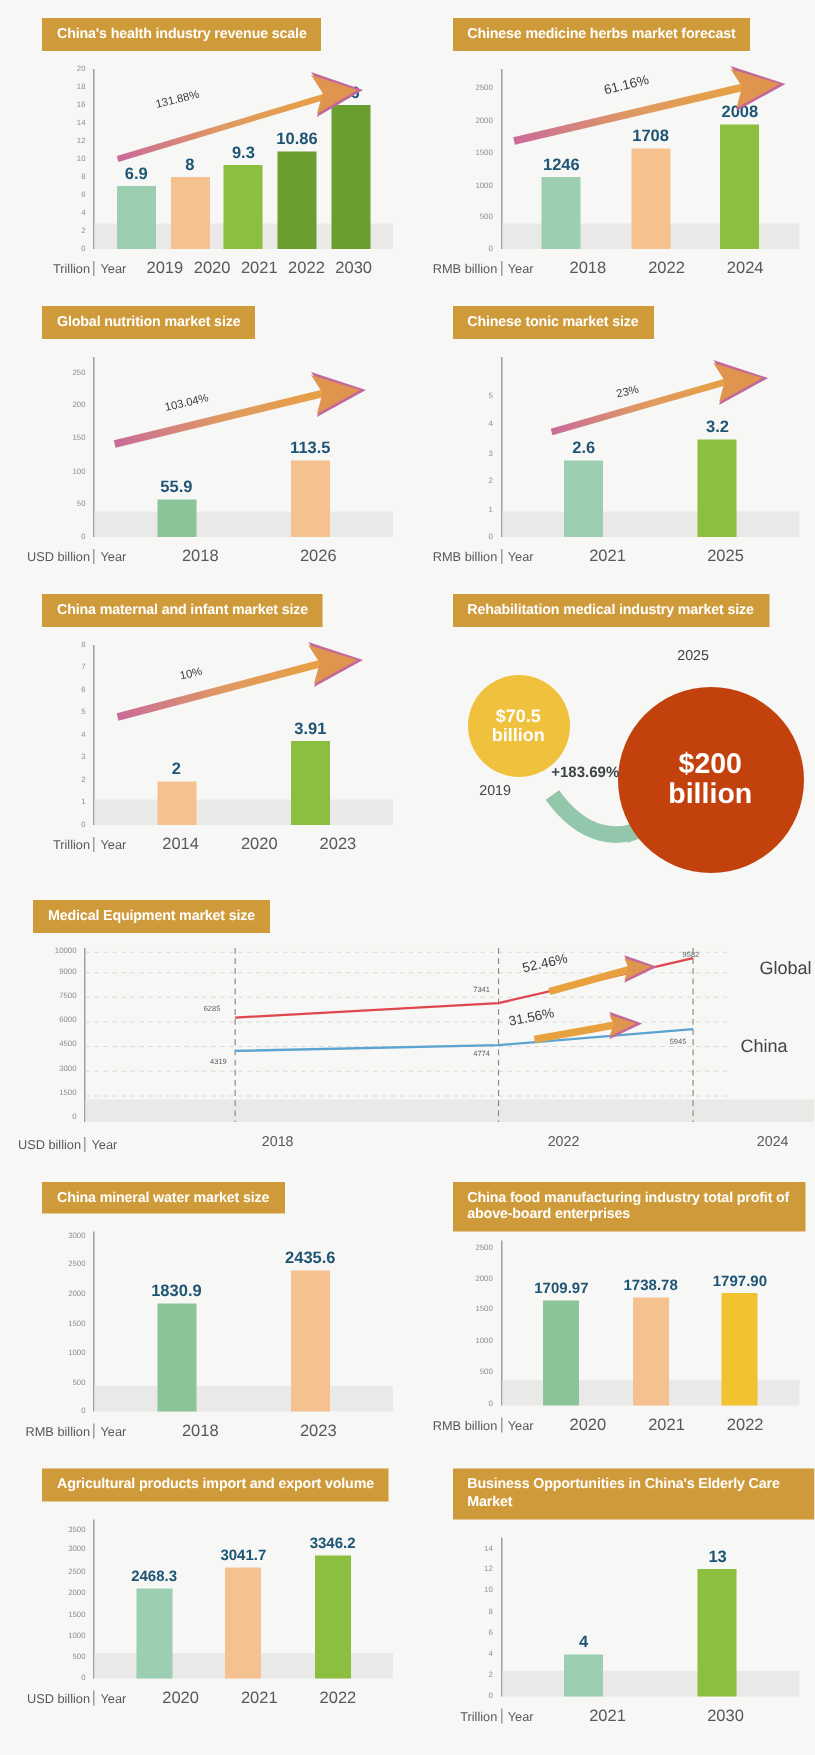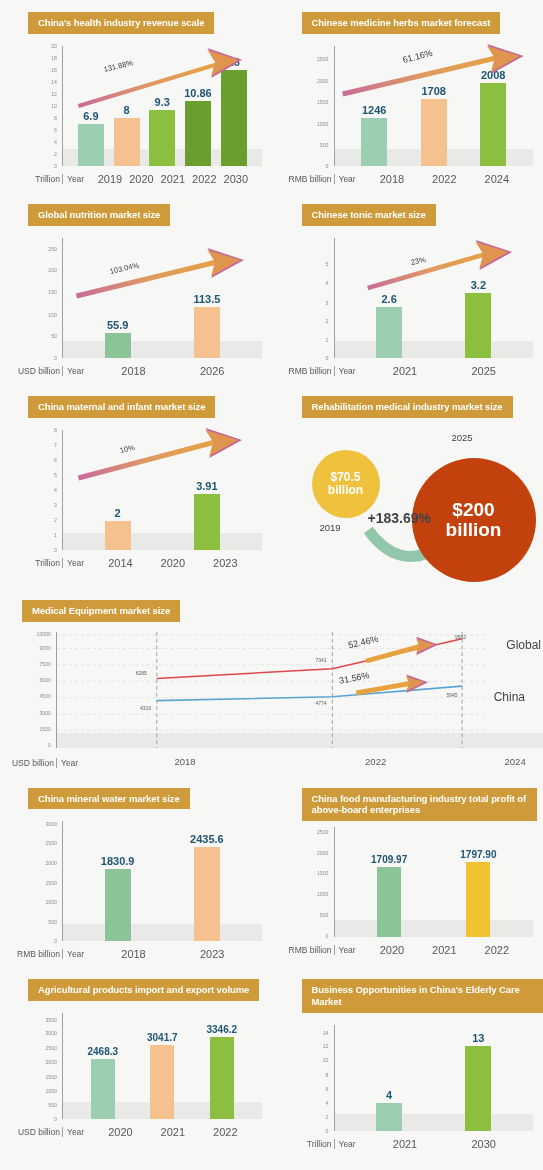--- a/index.html
+++ b/index.html
@@ -94,21 +94,21 @@
   
   .bubblewrap{position:relative;height:168px;margin-top:4px;}
   .bub{
     position:absolute;border-radius:50%;
     display:flex;flex-direction:column;align-items:center;justify-content:center;
     color:#ffffff;font-weight:bold;text-align:center;line-height:1.05;
   }
   .bub-small{background:#f0c13c;width:68px;height:68px;left:40px;top:28px;font-size:12px;}
   .bub-large{background:#c2410c;width:124px;height:124px;left:140px;top:36px;font-size:19px;}
   .bub-year{position:absolute;font-size:9.5px;color:#3f4448;}
-  .bub-pct{position:absolute;font-size:14px;color:#3f4448;font-weight:bold;}
+  .bub-pct{position:absolute;font-size:10px;color:#3f4448;font-weight:bold;}
 
   
   .linechart{position:relative;height:148px;margin:6px 0 0 0;}
   .lc-plot{position:absolute;left:56px;right:58px;top:4px;bottom:28px;border-left:1.2px solid #9aa0a6;}
   .lc-band{position:absolute;left:0;right:-58px;bottom:0;height:15px;background:#e9e9e7;}
   .lc-yaxis{position:absolute;left:0;top:4px;bottom:28px;width:54px;}
   .lc-x{position:absolute;left:0;right:0;bottom:2px;height:22px;display:flex;align-items:center;}
   .lc-cats{flex:1;position:relative;height:100%;}
   .lc-cat{position:absolute;font-size:9.5px;color:#55595c;transform:translateX(-50%);top:4px;}
   .lc-legend{position:absolute;font-size:12px;color:#3f4448;}
@@ -542,20 +542,24 @@
         <span class="ytick" style="top:99%">0</span>
       </div>
       <div class="plot">
         <div class="baseband"></div>
         <div class="bars">
           <div class="barslot">
               <span class="barval" style="font-size:10px">1709.97</span>
               <div class="bar w-narrow" style="height:64%;background:#8cc49a"></div>
             </div>
           <div class="barslot">
+              <span class="barval" style="font-size:10px">1738.78</span>
+              <div class="bar w-narrow" style="height:65.5%;background:#f5c28f"></div>
+            </div>
+          <div class="barslot">
               <span class="barval" style="font-size:10px">1797.90</span>
               <div class="bar w-narrow" style="height:68%;background:#f2c230"></div>
             </div>
         </div>
       </div>
       <div class="xaxis">
         <span class="unit">RMB billion</span>
         <span class="yearlabel">Year</span>
         <div class="xcats">
           <span class="xcat">2020</span>

